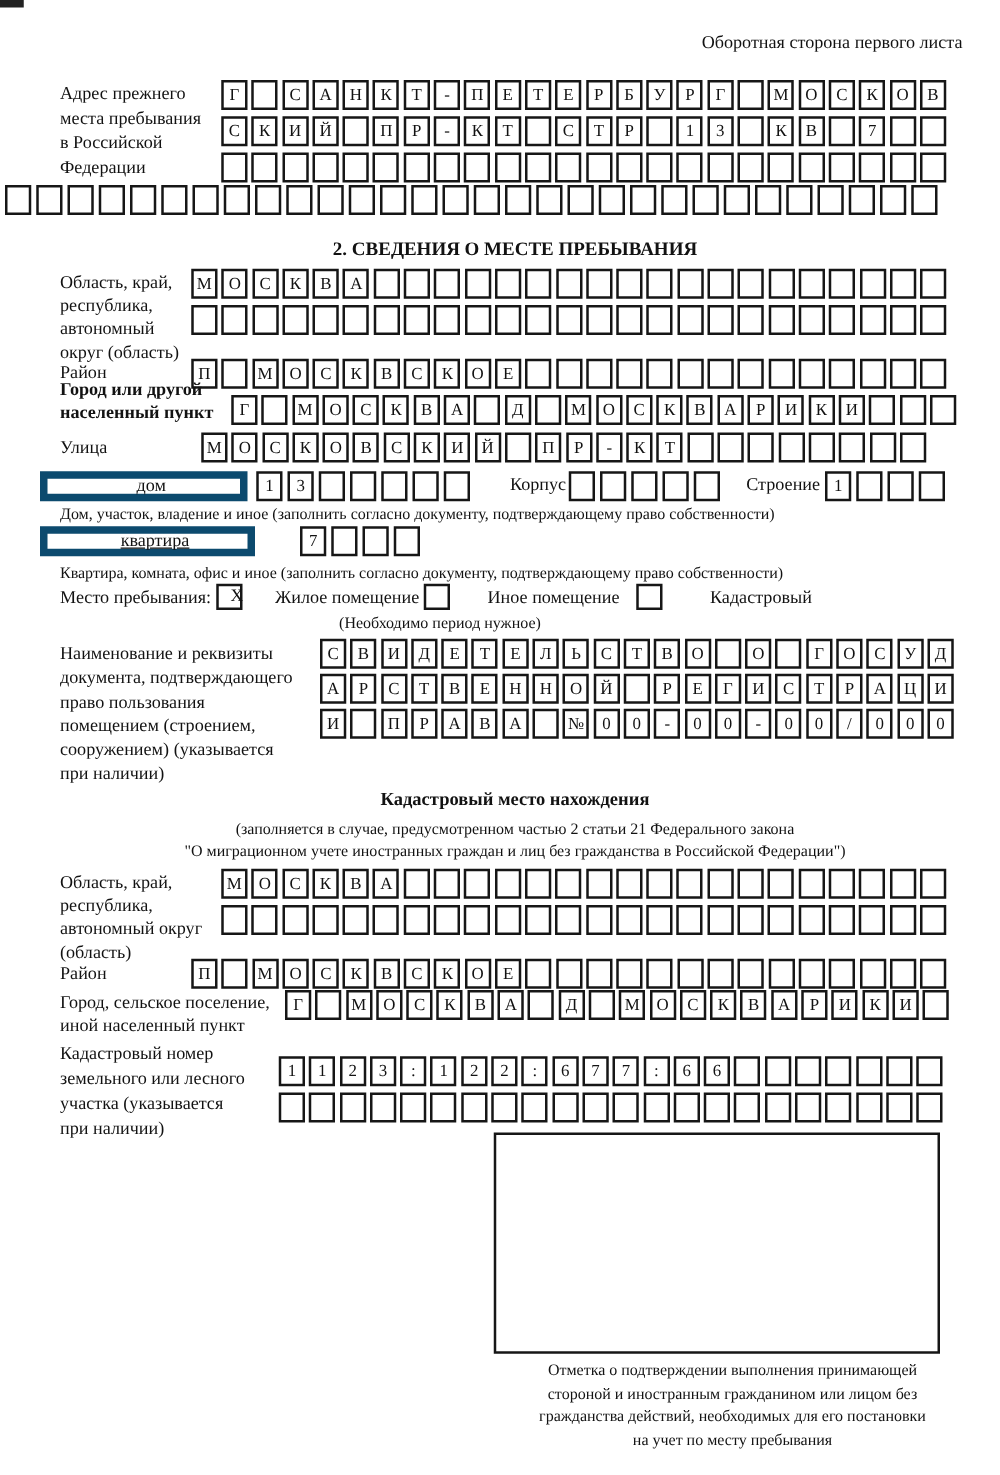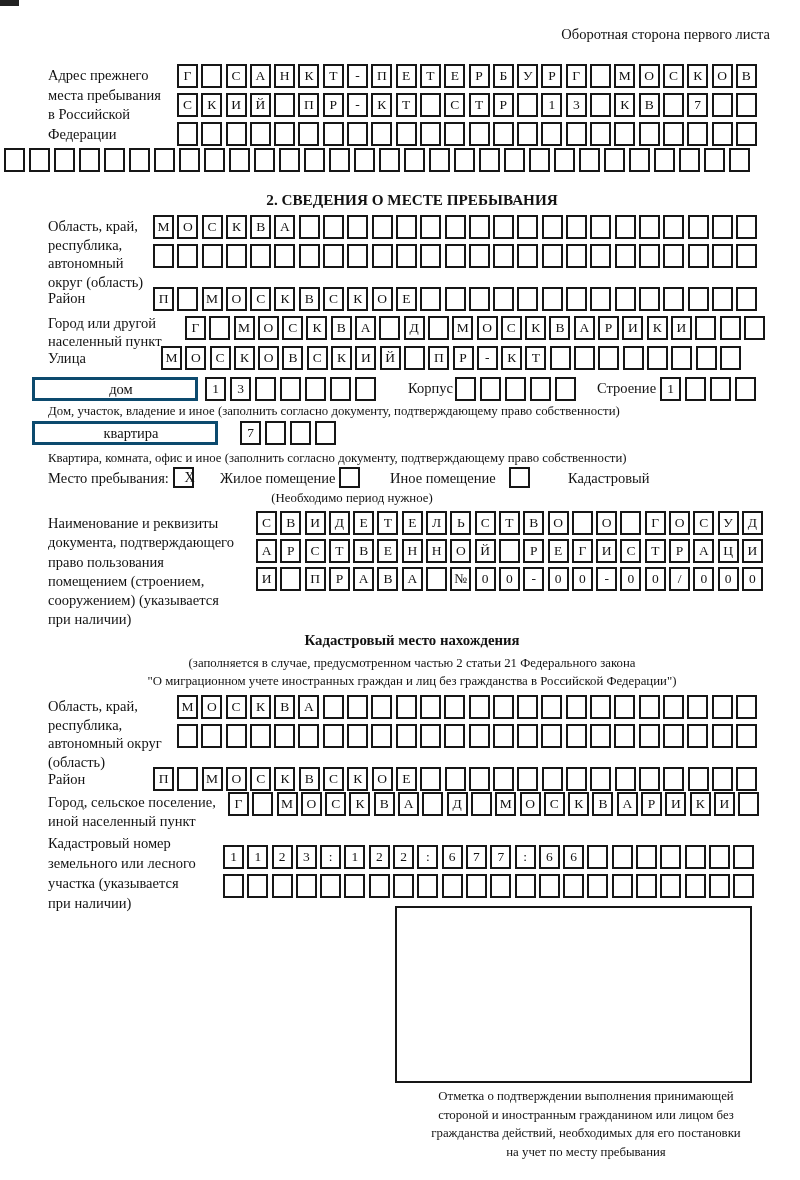--- a/index.html
+++ b/index.html
@@ -13,21 +13,21 @@
   .ttl{font-weight:bold;font-size:15.2px;}
   .ctr{left:0;width:800px;text-align:center;}
   .cw{position:absolute;display:flex;gap:3.3px;}
   .cw.g4{gap:4px;}
   .c{
     box-sizing:border-box;flex:0 0 21px;width:21px;height:24px;
     border:2px solid #161616;display:flex;align-items:center;justify-content:center;
     font-size:13.5px;line-height:1;background:#fff;
   }
   .wbox{
-    box-sizing:border-box;border:3px solid #0c4a6e;display:flex;
+    box-sizing:border-box;border:6px solid #0c4a6e;display:flex;
     align-items:center;justify-content:center;font-size:14.5px;background:#fff;
   }
   .chk{
     box-sizing:border-box;width:21px;height:21px;border:2px solid #161616;
     display:flex;align-items:center;justify-content:center;font-size:14px;background:#fff;
   }
   .opt{font-size:14.5px;}
   .spk{width:7px;height:6px;background:#222;}
 </style>
 </head>
@@ -237,21 +237,21 @@
       <div class="c"></div>
       <div class="c"></div>
       <div class="c"></div>
       <div class="c"></div>
       <div class="c"></div>
       <div class="c"></div>
       <div class="c"></div>
       <div class="c"></div>
     </div>
 
-  <div class="abs lbl" style="left:36px;top:314px;line-height:18px;">Город или другой
+  <div class="abs lbl" style="left:36px;top:303px;line-height:18px;font-weight:bold;">Город или другой
 населенный пункт</div>
   <div class="cw" style="left:185px;top:316px;">
       <div class="c">Г</div>
       <div class="c"></div>
       <div class="c">М</div>
       <div class="c">О</div>
       <div class="c">С</div>
       <div class="c">К</div>
       <div class="c">В</div>
       <div class="c">А</div>
@@ -321,21 +321,21 @@
     </div>
   <div class="abs" style="left:585px;top:380px;font-size:14.5px;">Строение</div>
   <div class="cw g4" style="left:660px;top:377px;">
       <div class="c">1</div>
       <div class="c"></div>
       <div class="c"></div>
       <div class="c"></div>
     </div>
   <div class="abs cap" style="left:36px;top:404px;">Дом, участок, владение и иное (заполнить согласно документу, подтверждающему право собственности)</div>
 
-  <div class="abs wbox" style="left:32px;top:421px;width:186px;height:24px;">квартира</div>
+  <div class="abs wbox" style="left:32px;top:421px;width:172px;height:24px;text-decoration:underline;">квартира</div>
   <div class="cw g4" style="left:240px;top:421px;">
       <div class="c">7</div>
       <div class="c"></div>
       <div class="c"></div>
       <div class="c"></div>
     </div>
   <div class="abs cap" style="left:36px;top:451px;">Квартира, комната, офис и иное (заполнить согласно документу, подтверждающему право собственности)</div>
 
   <div class="abs" style="left:36px;top:470px;font-size:14.5px;">Место пребывания:</div>
   <div class="abs chk" style="left:173px;top:467px;">X</div>

